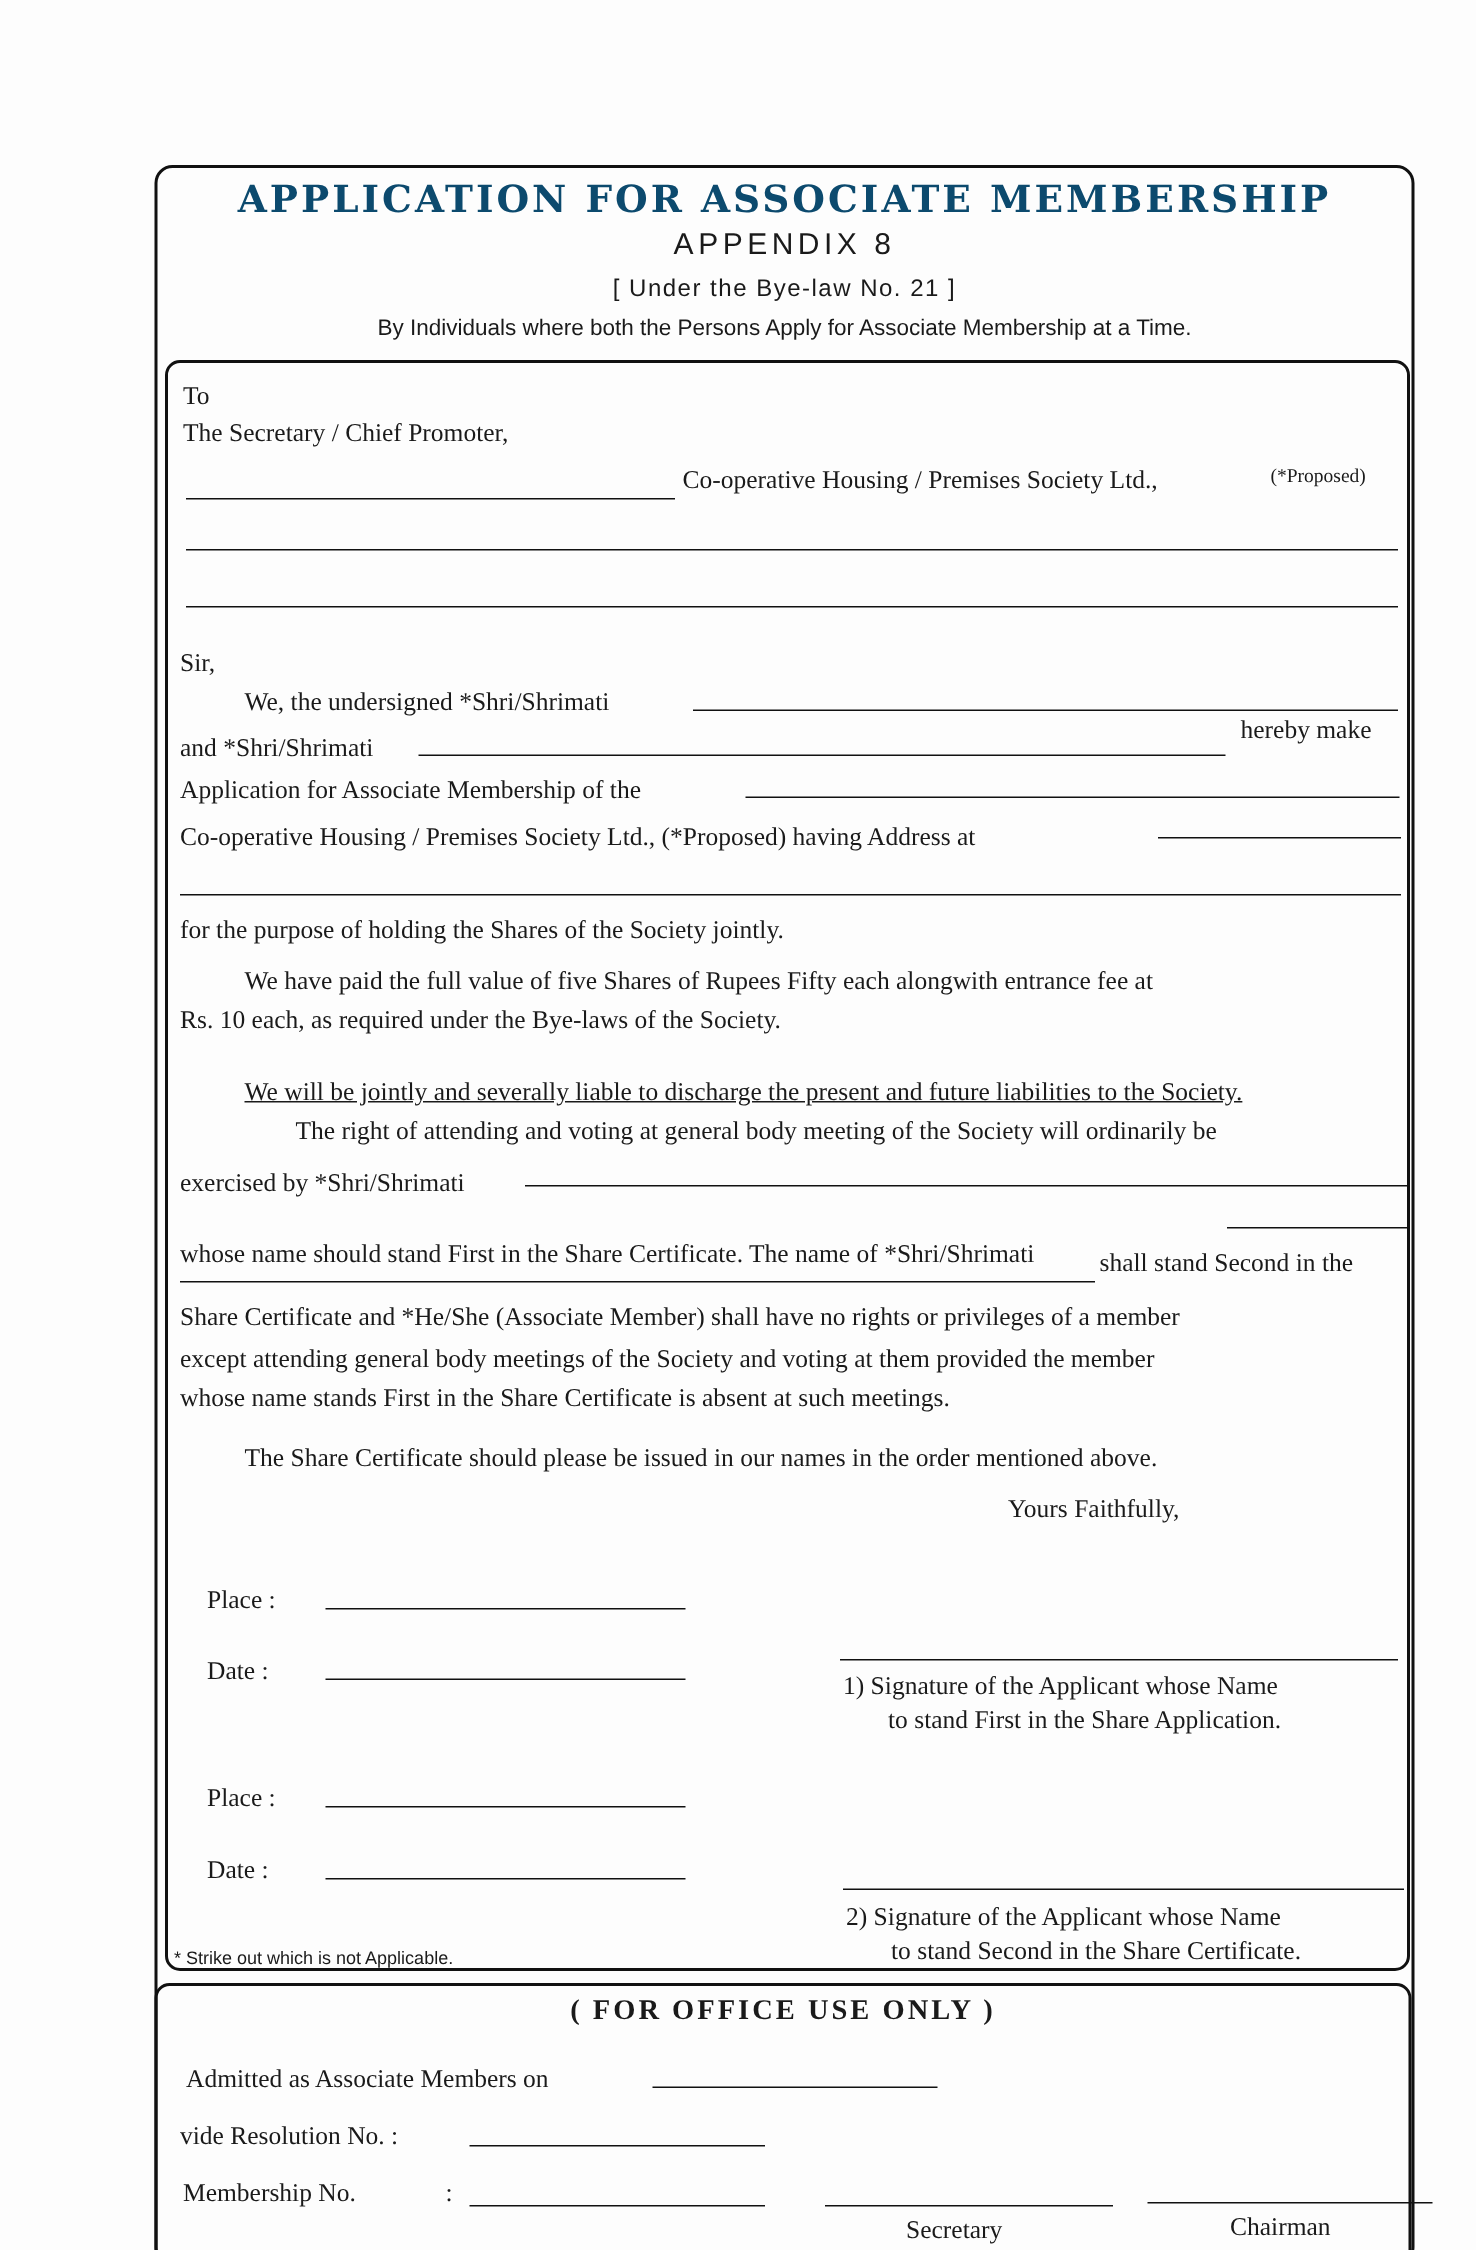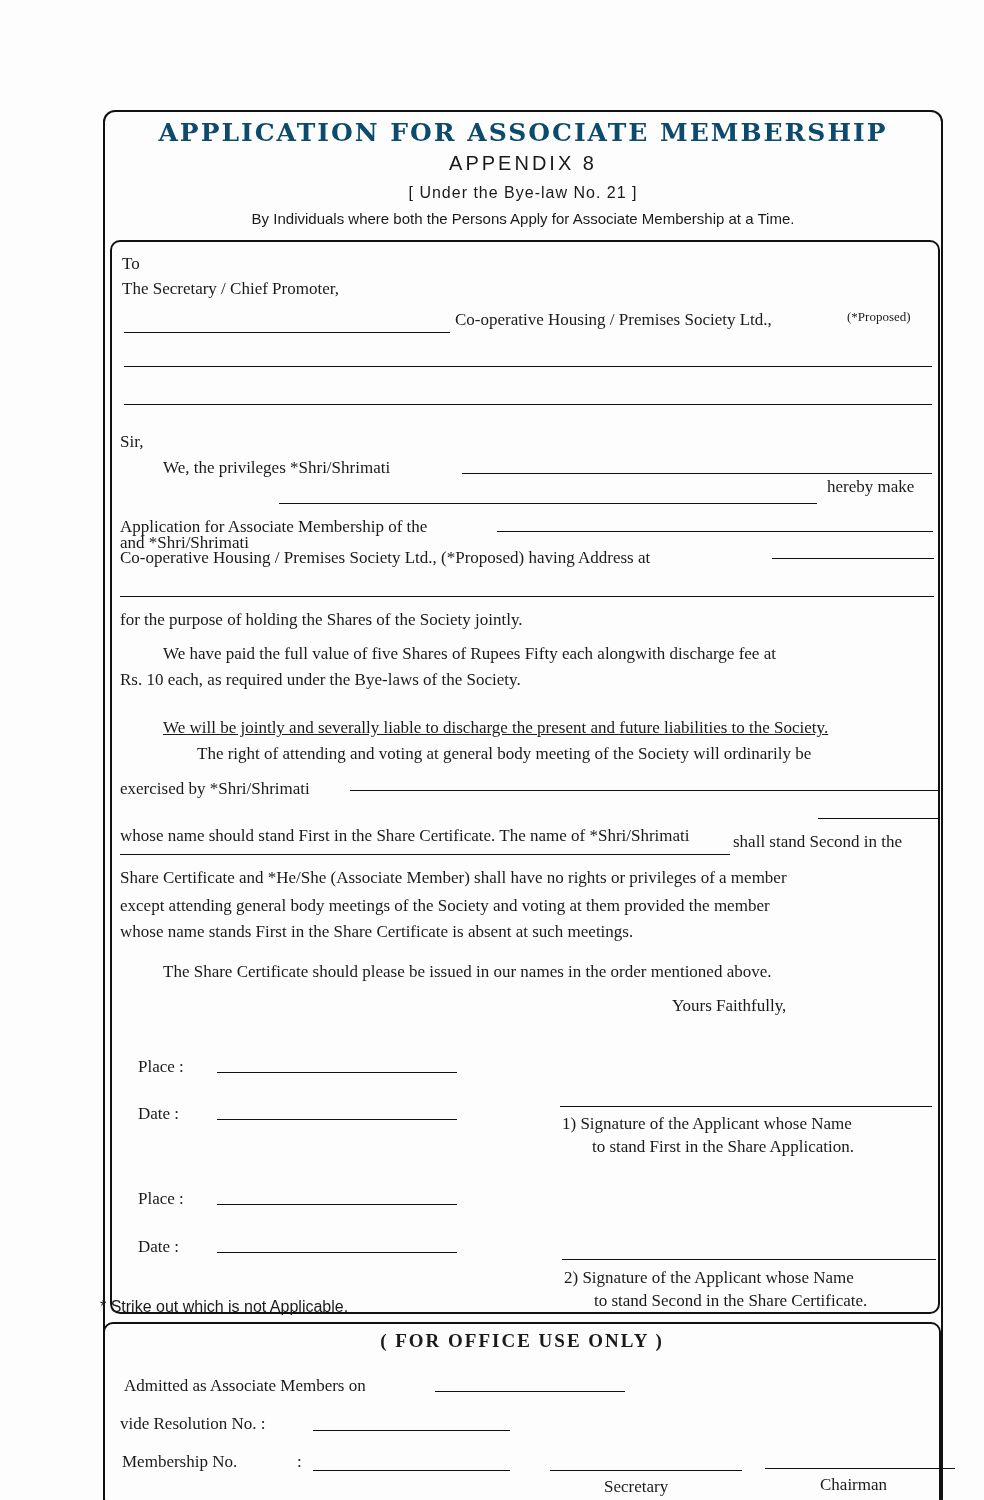--- a/index.html
+++ b/index.html
@@ -58,33 +58,33 @@
 
 <div class="t" style="left:122px;top:254px;">To</div>
 <div class="t" style="left:122px;top:279px;">The Secretary / Chief Promoter,</div>
 <div class="line" style="left:124px;top:332px;width:326px;"></div>
 <div class="t" style="left:455px;top:310px;">Co-operative Housing / Premises Society Ltd.,</div>
 <div class="t small" style="left:847px;top:309px;">(*Proposed)</div>
 <div class="line" style="left:124px;top:366px;width:808px;"></div>
 <div class="line" style="left:124px;top:404px;width:808px;"></div>
 
 <div class="t" style="left:120px;top:432px;">Sir,</div>
-<div class="t" style="left:163px;top:458px;">We, the privileges *Shri/Shrimati</div>
+<div class="t" style="left:163px;top:458px;">We, the undersigned *Shri/Shrimati</div>
 <div class="line" style="left:462px;top:473px;width:470px;"></div>
-<div class="t" style="left:120px;top:489px;margin-top:44px;">and *Shri/Shrimati</div>
+<div class="t" style="left:120px;top:489px;">and *Shri/Shrimati</div>
 <div class="line" style="left:279px;top:503px;width:538px;"></div>
 <div class="t" style="left:827px;top:477px;">hereby make</div>
 <div class="t" style="left:120px;top:517px;">Application for Associate Membership of the</div>
 <div class="line" style="left:497px;top:531px;width:436px;"></div>
 <div class="t" style="left:120px;top:548px;">Co-operative Housing / Premises Society Ltd., (*Proposed) having Address at</div>
 <div class="line" style="left:772px;top:558px;width:162px;"></div>
 <div class="line" style="left:120px;top:596px;width:814px;"></div>
 <div class="t" style="left:120px;top:610px;">for the purpose of holding the Shares of the Society jointly.</div>
 
-<div class="t" style="left:163px;top:644px;">We have paid the full value of  five  Shares of  Rupees Fifty each alongwith  discharge fee at</div>
+<div class="t" style="left:163px;top:644px;">We have paid the full value of  five  Shares of  Rupees Fifty each alongwith  entrance fee at</div>
 <div class="t" style="left:120px;top:670px;">Rs. 10 each, as required under the Bye-laws of the Society.</div>
 <div class="t" style="left:163px;top:718px;text-decoration:underline;">We will be jointly and severally liable to discharge the present and future liabilities to the Society.</div>
 
 <div class="t" style="left:163px;top:744px;margin-left:34px;">The right of  attending and voting at general body meeting  of the  Society will  ordinarily be</div>
 <div class="t" style="left:120px;top:779px;">exercised by *Shri/Shrimati</div>
 <div class="line" style="left:350px;top:790px;width:590px;"></div>
 <div class="t" style="left:120px;top:806px;margin-top:20px;">whose name should stand First in the Share Certificate. The name of *Shri/Shrimati</div>
 <div class="line" style="left:818px;top:818px;width:122px;"></div>
 <div class="t" style="left:733px;top:832px;">shall stand Second in the</div>
 <div class="line" style="left:120px;top:854px;width:610px;"></div>
@@ -103,21 +103,21 @@
 <div class="t" style="left:562px;top:1114px;">1)  Signature of the Applicant whose Name</div>
 <div class="t" style="left:592px;top:1137px;">to stand First in the Share Application.</div>
 
 <div class="t" style="left:138px;top:1189px;">Place  :</div>
 <div class="line" style="left:217px;top:1204px;width:240px;"></div>
 <div class="t" style="left:138px;top:1237px;">Date   :</div>
 <div class="line" style="left:217px;top:1252px;width:240px;"></div>
 <div class="line" style="left:562px;top:1259px;width:374px;"></div>
 <div class="t" style="left:564px;top:1268px;">2)  Signature of the Applicant whose Name</div>
 <div class="t" style="left:594px;top:1291px;">to stand Second in the Share Certificate.</div>
-<div class="t sans" style="left:100px;top:1298px;font-size:16px;">* Strike out which is not Applicable.</div>
+<div class="t sans" style="left:116px;top:1298px;font-size:12px;">* Strike out which is not Applicable.</div>
 
 <div class="office"></div>
 <div class="office-title">( FOR  OFFICE  USE  ONLY )</div>
 <div class="t" style="left:124px;top:1376px;">Admitted as Associate Members on</div>
 <div class="line" style="left:435px;top:1391px;width:190px;"></div>
 <div class="t" style="left:120px;top:1414px;">vide Resolution No. :</div>
 <div class="line" style="left:313px;top:1430px;width:197px;"></div>
 <div class="t" style="left:122px;top:1452px;">Membership No.</div>
 <div class="t" style="left:297px;top:1452px;">:</div>
 <div class="line" style="left:313px;top:1470px;width:197px;"></div>

